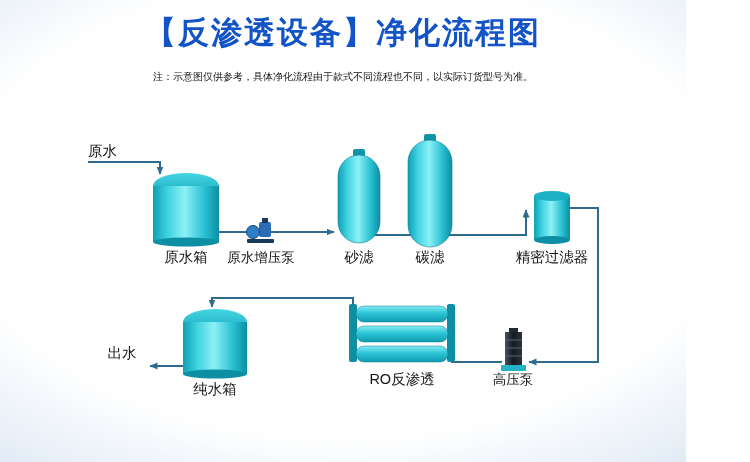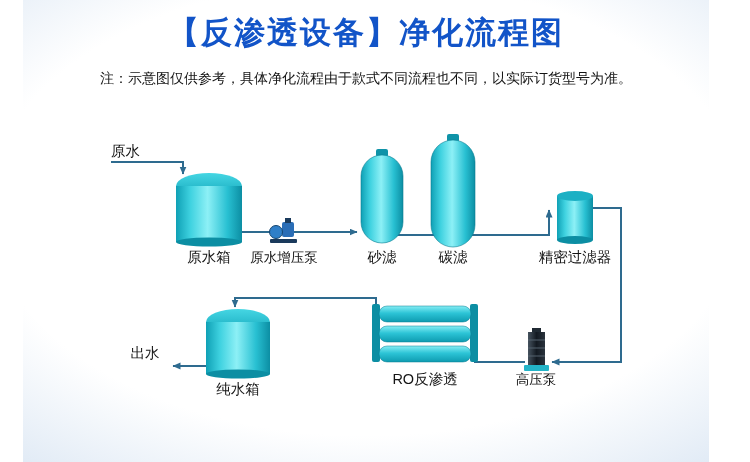--- a/index.html
+++ b/index.html
@@ -2,32 +2,31 @@
 <html><head>
 <meta charset="utf-8">
 <style>
   html,body{margin:0;padding:0;}
   .page{
     position:relative;
     width:686px;height:462px;
     overflow:hidden;
     background: radial-gradient(ellipse 95% 85% at 50% 45%, #ffffff 58%, #e3ecf6 82%, #cfdff0 100%);
     font-family:"Liberation Sans", sans-serif;
-    margin-left:23px;
   }
   .title{
     position:absolute;top:12px;left:0;width:100%;
     text-align:center;
     font-size:31px;font-weight:bold;color:#1254c8;
     letter-spacing:2px;
   }
   .note{
     position:absolute;top:70px;left:0;width:100%;
     text-align:center;
-    font-size:14px;color:#141414;
+    font-size:10px;color:#141414;
   }
   svg.diagram{position:absolute;left:0;top:110px;}
   .lbl{font-size:14.5px;fill:#141414;}
   .lbl-small{font-size:13.5px;fill:#141414;}
   .pipe{stroke:#2e6b8f;stroke-width:2;fill:none;}
 </style>
 </head>
 <body>
 
 <div class="page">

